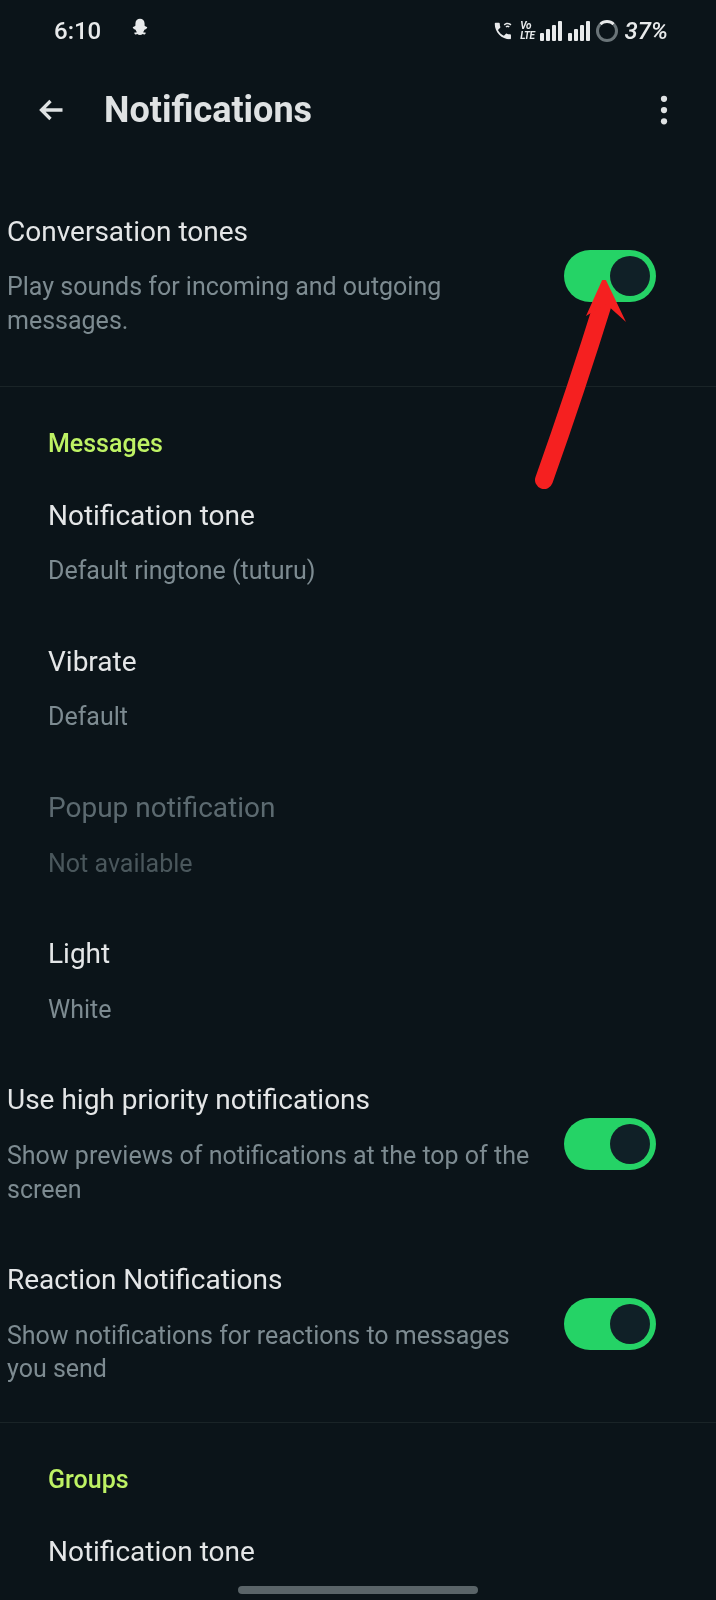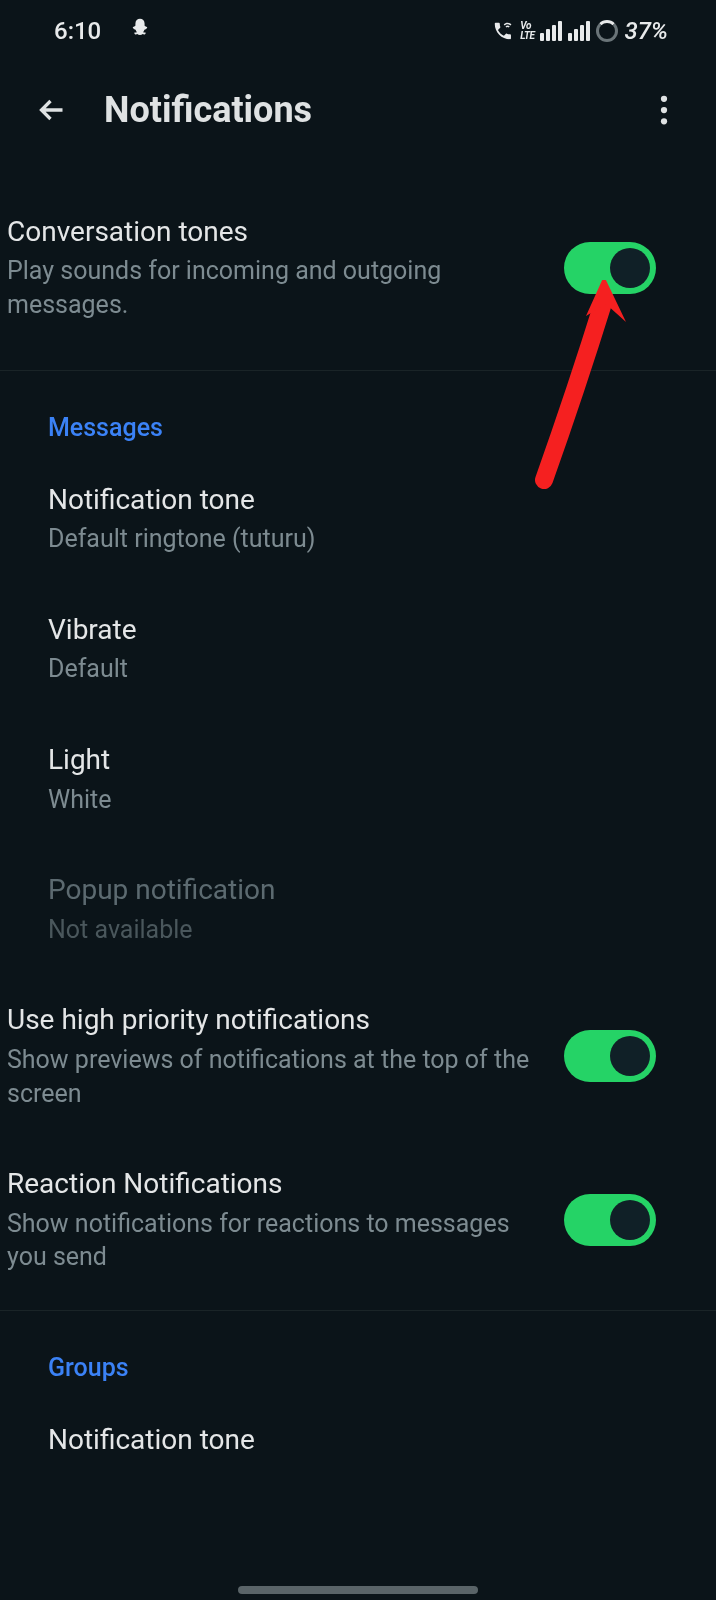--- a/index.html
+++ b/index.html
@@ -92,32 +92,32 @@
     font-size: 28px;
     font-weight: 400;
     color: #e4e6e7;
     line-height: 1.3;
   }
   .setting-subtitle {
     font-size: 25px;
     font-weight: 400;
     color: #7d8b91;
     line-height: 1.35;
-    margin-top: 4px;
+    margin-top: 20px;
   }
   .disabled .setting-title {
     color: #5c6a70;
   }
   .disabled .setting-subtitle {
     color: #4a575c;
   }
   .section-header {
     font-size: 25px;
     font-weight: 500;
-    color: #3b82f6;
+    color: #bef264;
     padding: 34px 48px 12px 48px;
   }
   .toggle {
     width: 92px;
     height: 52px;
     border-radius: 26px;
     position: relative;
     flex-shrink: 0;
   }
   .toggle.on {
@@ -261,31 +261,31 @@
     </div>
   </div>
 
   <div class="setting-row">
     <div class="setting-text">
       <div class="setting-title">Vibrate</div>
       <div class="setting-subtitle">Default</div>
     </div>
   </div>
 
+  <div class="setting-row disabled">
+    <div class="setting-text">
+      <div class="setting-title">Popup notification</div>
+      <div class="setting-subtitle">Not available</div>
+    </div>
+  </div>
+
   <div class="setting-row">
     <div class="setting-text">
       <div class="setting-title">Light</div>
       <div class="setting-subtitle">White</div>
-    </div>
-  </div>
-
-  <div class="setting-row disabled">
-    <div class="setting-text">
-      <div class="setting-title">Popup notification</div>
-      <div class="setting-subtitle">Not available</div>
     </div>
   </div>
 
   <div class="setting-row with-toggle">
     <div class="setting-text">
       <div class="setting-title">Use high priority notifications</div>
       <div class="setting-subtitle">Show previews of notifications at the top of the screen</div>
     </div>
     <div class="toggle on">
       <div class="knob"></div>

